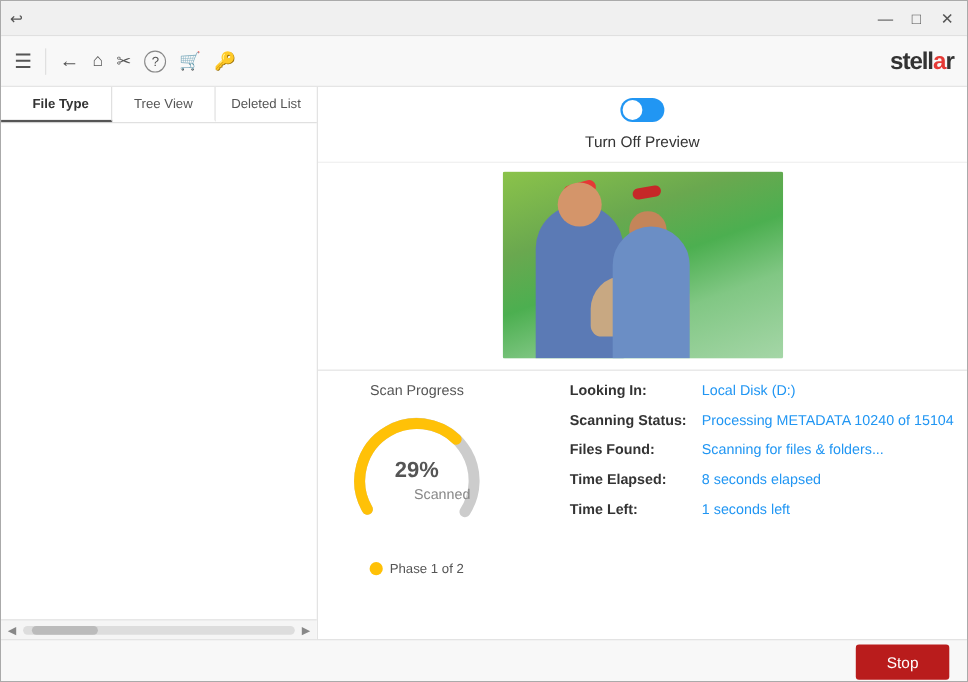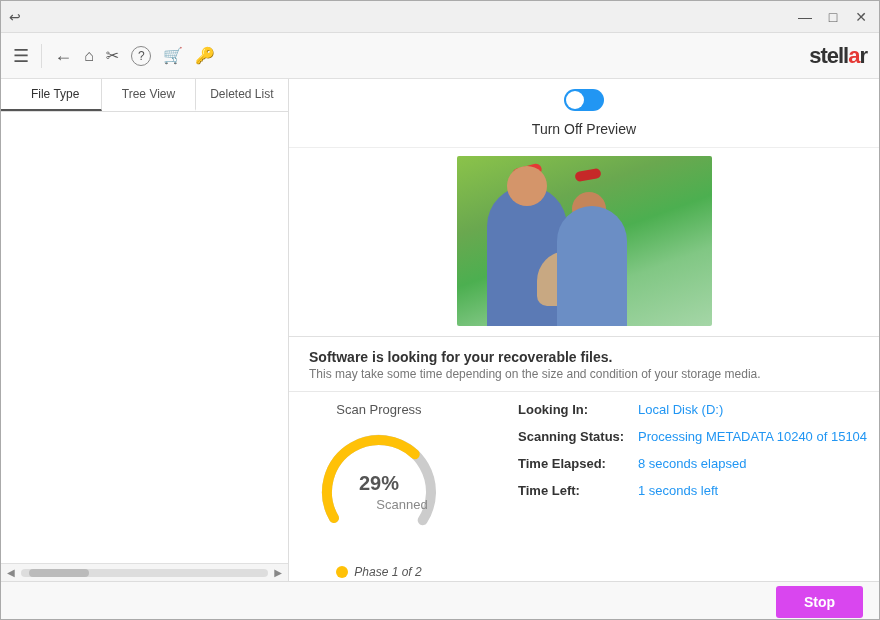--- a/index.html
+++ b/index.html
@@ -58,21 +58,21 @@
       padding: 8px 4px;
       font-size: 12px;
       border: none;
       background: none;
       cursor: pointer;
       color: #555;
       border-right: 1px solid #ddd;
       border-bottom: 2px solid transparent;
     }
     .tab-btn:last-child { border-right: none; }
-    .tab-btn.active { color: #333; border-bottom: 2px solid #555; font-weight: 400; padding-left: 12px; }
+    .tab-btn.active { color: #333; border-bottom: 2px solid #555; font-weight: 700; padding-left: 12px; }
     .left-panel-content { flex: 1; overflow: auto; }
 
     
     .scrollbar-area {
       height: 18px;
       border-top: 1px solid #e0e0e0;
       display: flex;
       align-items: center;
       padding: 0 4px;
       background: #f5f5f5;
@@ -245,21 +245,20 @@
     .progress-pct { font-size: 20px; font-weight: bold; color: #555; }
     .progress-scanned { font-size: 13px; color: #888; margin-top: 2px; margin-left: 46px; }
 
     
     .phase-indicator {
       display: flex;
       align-items: center;
       gap: 6px;
       font-size: 12px;
       color: #555;
-      font-style: italic;
     }
     .phase-dot {
       width: 12px; height: 12px;
       border-radius: 50%;
       background: #FFC107;
     }
 
     
     .stats-table { flex: 1; }
     .stat-row {
@@ -275,28 +274,28 @@
     .bottom-bar {
       height: 40px;
       display: flex;
       align-items: center;
       justify-content: flex-end;
       padding: 0 16px;
       border-top: 1px solid #ddd;
       background: #f8f8f8;
     }
     .stop-btn {
-      background: #d946ef;
+      background: #b91c1c;
       color: #fff;
       border: none;
       padding: 8px 28px;
       font-size: 14px;
       border-radius: 3px;
       cursor: pointer;
-      font-weight: 700;
+      font-weight: 400;
     }
   </style>
 </head>
 <body>
 
 <div class="title-bar">
   <div class="title-bar-left">
     <span style="font-size:14px;color:#555;">↩</span>
   </div>
   <div class="title-bar-controls">
@@ -357,24 +356,20 @@
           <div class="red-accent"></div>
           <div class="red-accent2"></div>
           <div class="person-head1"></div>
           <div class="person-head2"></div>
           <div class="dog-body"></div>
           <div class="dog-head"></div>
         </div>
       </div>
     </div>
 
-    <div class="info-section">
-      <div class="info-title">Software is looking for your recoverable files.</div>
-      <div class="info-subtitle">This may take some time depending on the size and condition of your storage media.</div>
-    </div>
 
     <div class="scan-area">
 
       <div class="progress-container">
         <div class="progress-label-top">Scan Progress</div>
         <div class="progress-circle-wrap">
           <svg width="130" height="130" viewBox="0 0 130 130">
 
             <circle cx="65" cy="65" r="52" fill="none" stroke="#cccccc" stroke-width="10" stroke-dasharray="220 440" stroke-dashoffset="0" stroke-linecap="round"></circle>
 
@@ -394,20 +389,24 @@
       <div class="stats-table">
         <div class="stat-row">
           <span class="stat-key">Looking In:</span>
           <span class="stat-val">Local Disk (D:)</span>
         </div>
         <div class="stat-row">
           <span class="stat-key">Scanning Status:</span>
           <span class="stat-val">Processing METADATA 10240 of 15104</span>
         </div>
         <div class="stat-row">
+          <span class="stat-key">Files Found:</span>
+          <span class="stat-val">Scanning for files &amp; folders...</span>
+        </div>
+        <div class="stat-row">
           <span class="stat-key">Time Elapsed:</span>
           <span class="stat-val">8 seconds elapsed</span>
         </div>
         <div class="stat-row">
           <span class="stat-key">Time Left:</span>
           <span class="stat-val">1 seconds left</span>
         </div>
       </div>
 
     </div>

